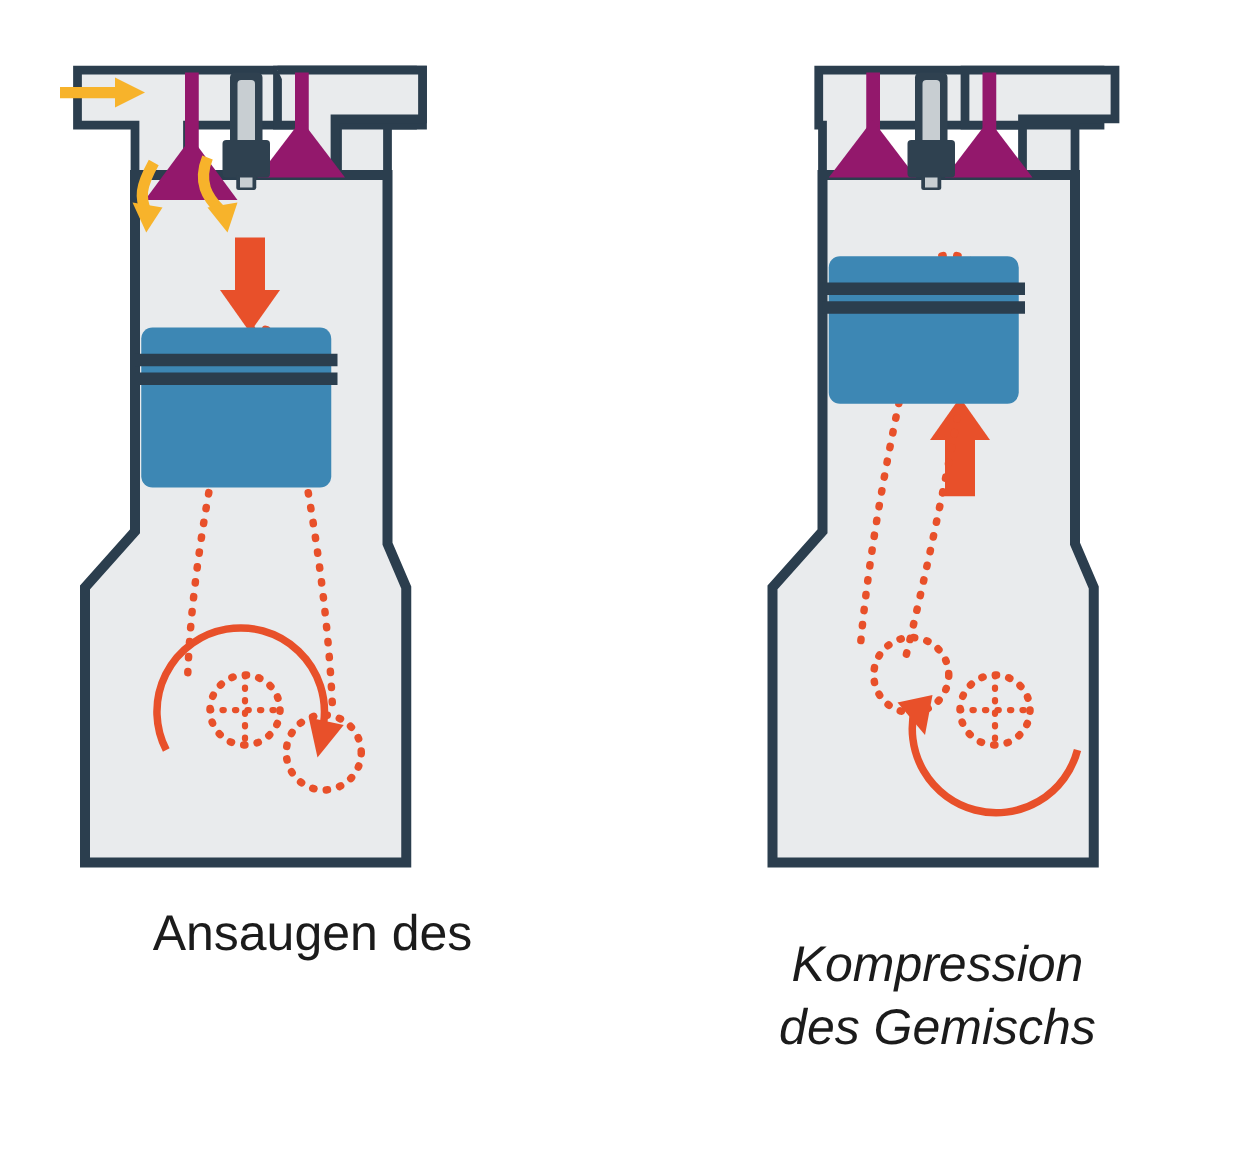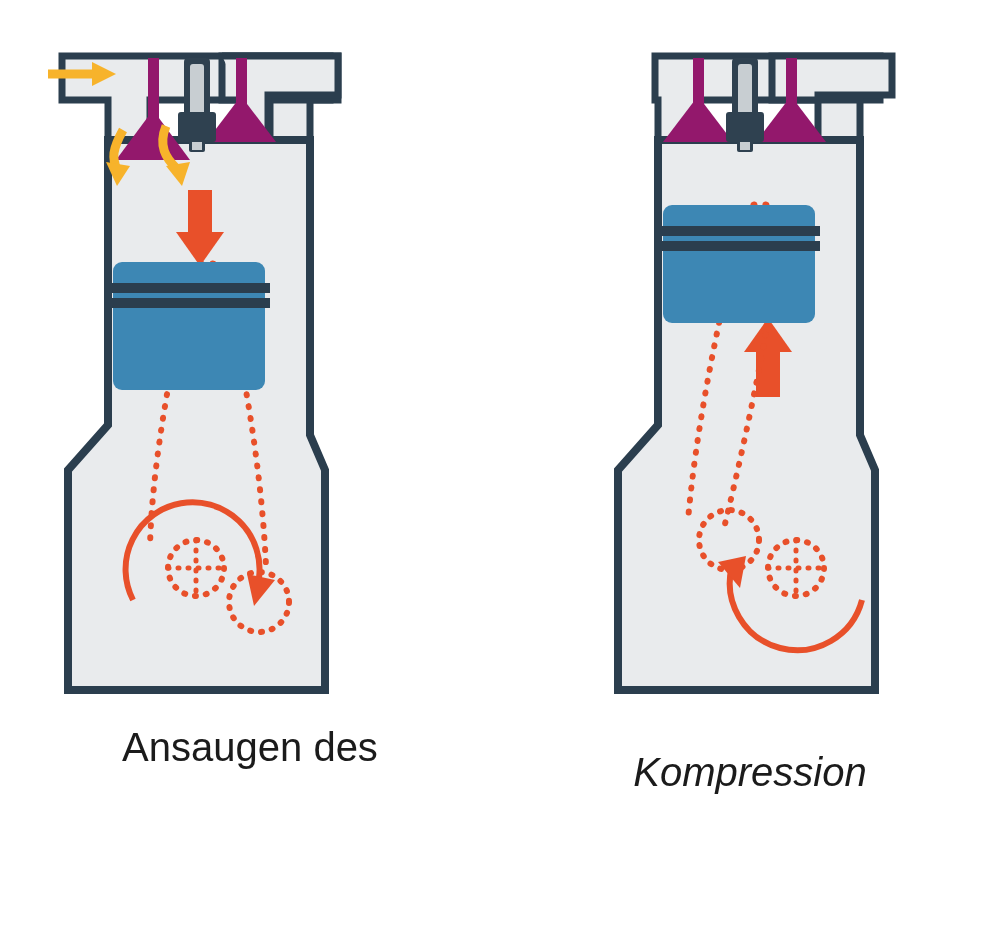--- a/index.html
+++ b/index.html
@@ -200,16 +200,17 @@
         </g>
         <g>
           <path d="M362 600 A 67 67 0 1 1 232 566" fill="none" stroke="#e8502a" stroke-width="6" stroke-linecap="butt"></path>
           <path d="M218 562 L246 556 L240 588 Z" fill="#e8502a"></path>
         </g>
       </g>
     </svg>
 
     <div class="caption caption-right">
       <span class="line">Kompression</span>
+      <span class="line">des Gemischs</span>
     </div>
   </div>
 
 </div>
 
 </body></html>

